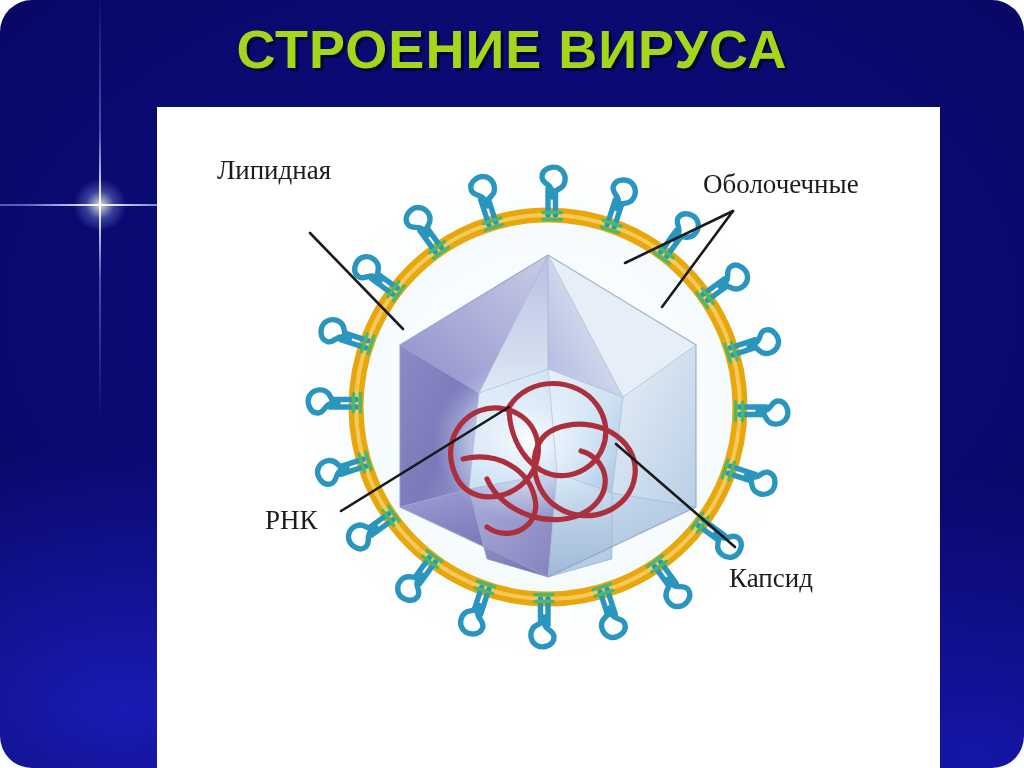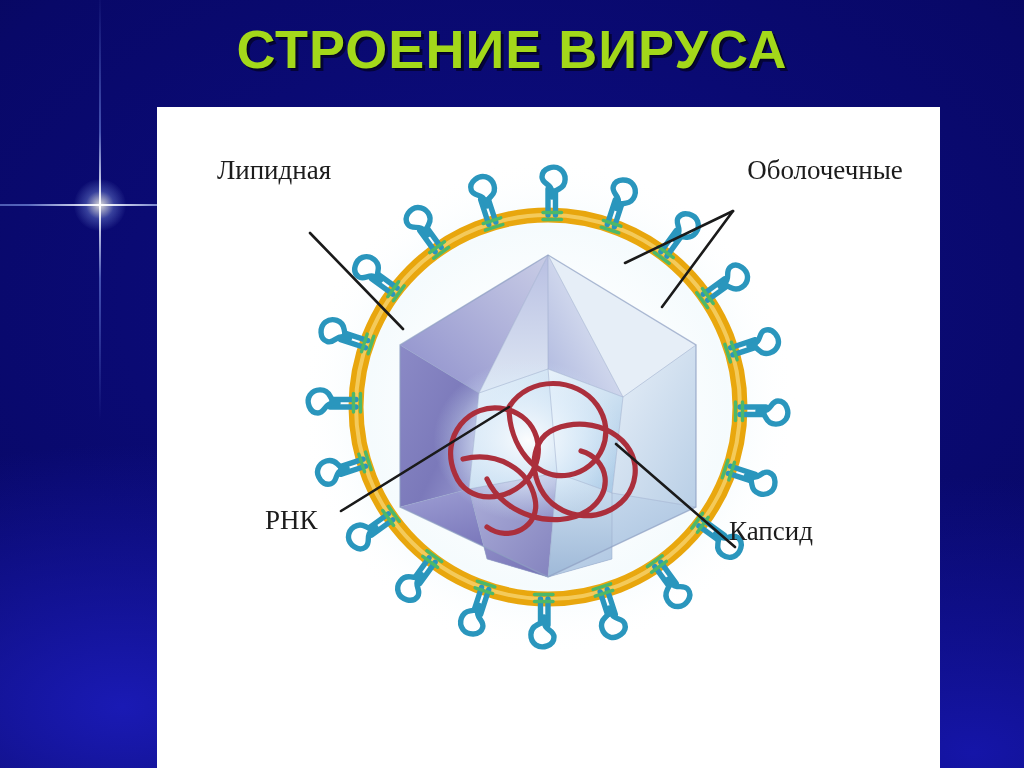--- a/index.html
+++ b/index.html
@@ -8,20 +8,21 @@
     font-family:"Liberation Sans", sans-serif;
   }
   #slide {
     position:relative; width:1024px; height:768px;
     background:
       radial-gradient(ellipse 70% 55% at 12% 92%, #1a1ab4 0%, rgba(26,26,180,0) 62%),
       radial-gradient(ellipse 75% 60% at 95% 98%, #1515a8 0%, rgba(21,21,168,0) 60%),
       radial-gradient(ellipse 90% 80% at 50% 40%, #0d0d84 0%, #080868 70%, #06064e 100%),
       #070760;
     overflow:hidden;
+    border-radius:32px;
   }
   
   #sparkle { position:absolute; left:100px; top:205px; width:0; height:0; }
   #sparkle .h {
     position:absolute; left:-300px; top:-1px; width:600px; height:2px;
     background:linear-gradient(to right, rgba(120,150,255,0) 0%, rgba(150,180,255,.55) 38%, #ffffff 50%, rgba(150,180,255,.55) 62%, rgba(120,150,255,0) 100%);
   }
   #sparkle .v {
     position:absolute; left:-1px; top:-215px; width:2px; height:430px;
     background:linear-gradient(to bottom, rgba(120,150,255,0) 0%, rgba(140,170,255,.45) 33%, #ffffff 50%, rgba(140,170,255,.45) 67%, rgba(120,150,255,0) 100%);
@@ -45,23 +46,23 @@
   }
 
   #canvas { position:absolute; left:0; top:0; width:783px; height:596px; }
 
   .lbl {
     position:absolute; font-family:"Liberation Serif", serif;
     color:#1c1c1c; font-size:27px; line-height:1.18; white-space:nowrap;text-align:right;
   }
   .lbl.c { text-align:center; }
   #lbl-lipid  { left:14px;  top:48px;  width:206px; text-align:center; }
-  #lbl-spike  { left:546px; top:48px;  width:244px; text-align:center; }
+  #lbl-spike  { left:546px; top:62px;  width:244px; text-align:left; }
   #lbl-rna    { left:108px; top:398px; }
-  #lbl-capsid { left:572px; top:409px; }
+  #lbl-capsid { left:572px; top:456px; }
 </style>
 </head>
 <body>
 
 <div id="slide">
 
   <div id="sparkle">
     <div class="g"></div>
     <div class="h"></div>
     <div class="v"></div>

